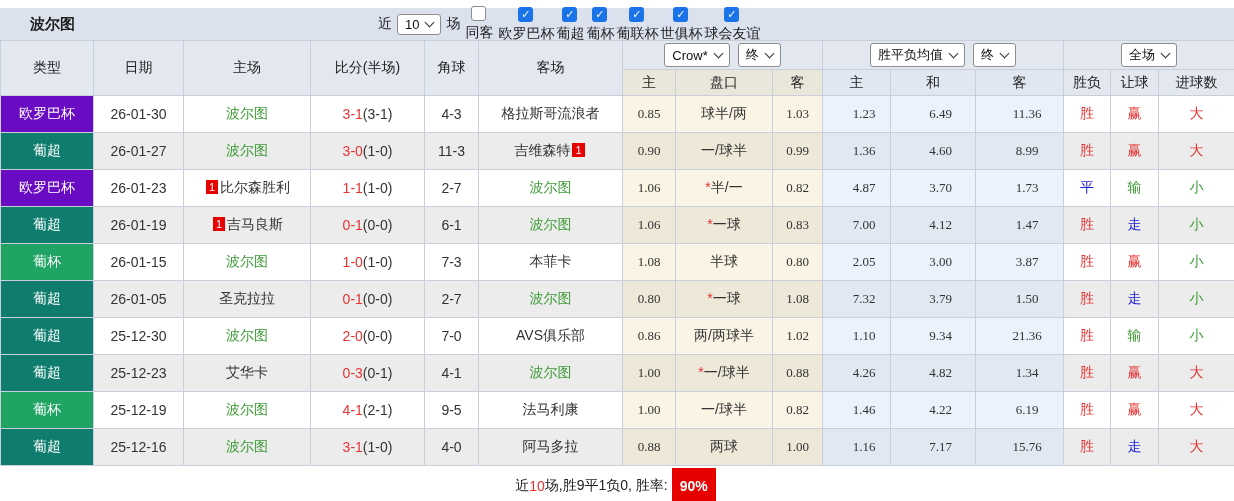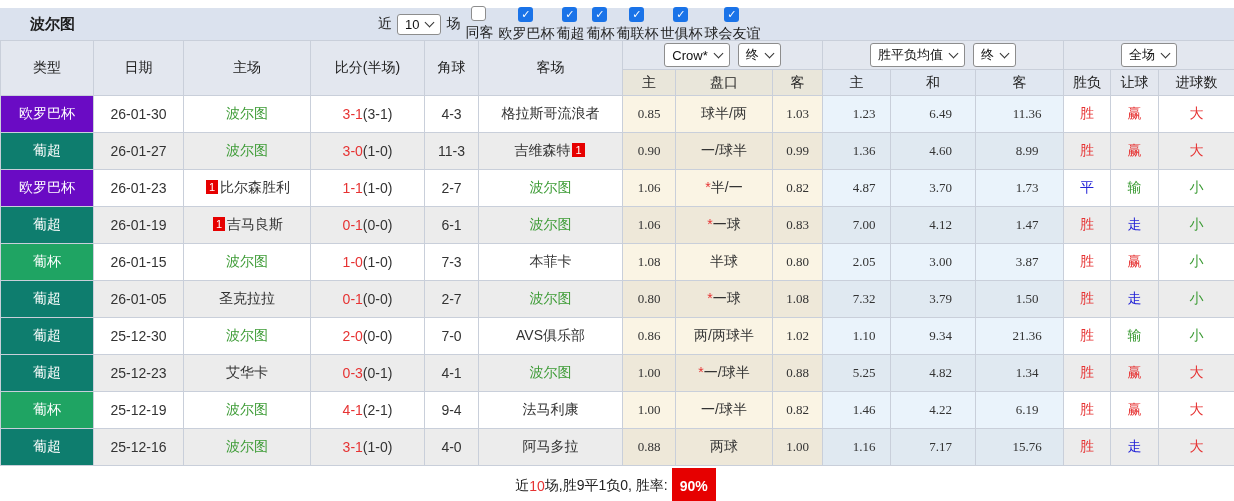--- a/index.html
+++ b/index.html
@@ -291,33 +291,33 @@
  <tr>
   <td class="type-cell" style="background:#0e7d6e">葡超</td>
   <td>25-12-23</td>
   <td><span class="tname">艾华卡</span></td>
   <td><span class="s-main">0-3</span><span class="s-half">(0-1)</span></td>
   <td>4-1</td>
   <td><span class="tname self">波尔图</span></td>
   <td class="crow num">1.00</td>
   <td class="crow"><span class="star">*</span>一/球半</td>
   <td class="crow num">0.88</td>
-  <td class="avg num">5.25</td>
+  <td class="avg num">4.26</td>
   <td class="avg num">4.82</td>
   <td class="avg num">1.34</td>
   <td class="c-red">胜</td>
   <td class="c-red">赢</td>
   <td class="c-red">大</td>
  </tr>
  <tr>
   <td class="type-cell" style="background:#1fa463">葡杯</td>
   <td>25-12-19</td>
   <td><span class="tname self">波尔图</span></td>
   <td><span class="s-main">4-1</span><span class="s-half">(2-1)</span></td>
-  <td>9-4</td>
+  <td>9-5</td>
   <td><span class="tname">法马利康</span></td>
   <td class="crow num">1.00</td>
   <td class="crow">一/球半</td>
   <td class="crow num">0.82</td>
   <td class="avg num">1.46</td>
   <td class="avg num">4.22</td>
   <td class="avg num">6.19</td>
   <td class="c-red">胜</td>
   <td class="c-red">赢</td>
   <td class="c-red">大</td>

